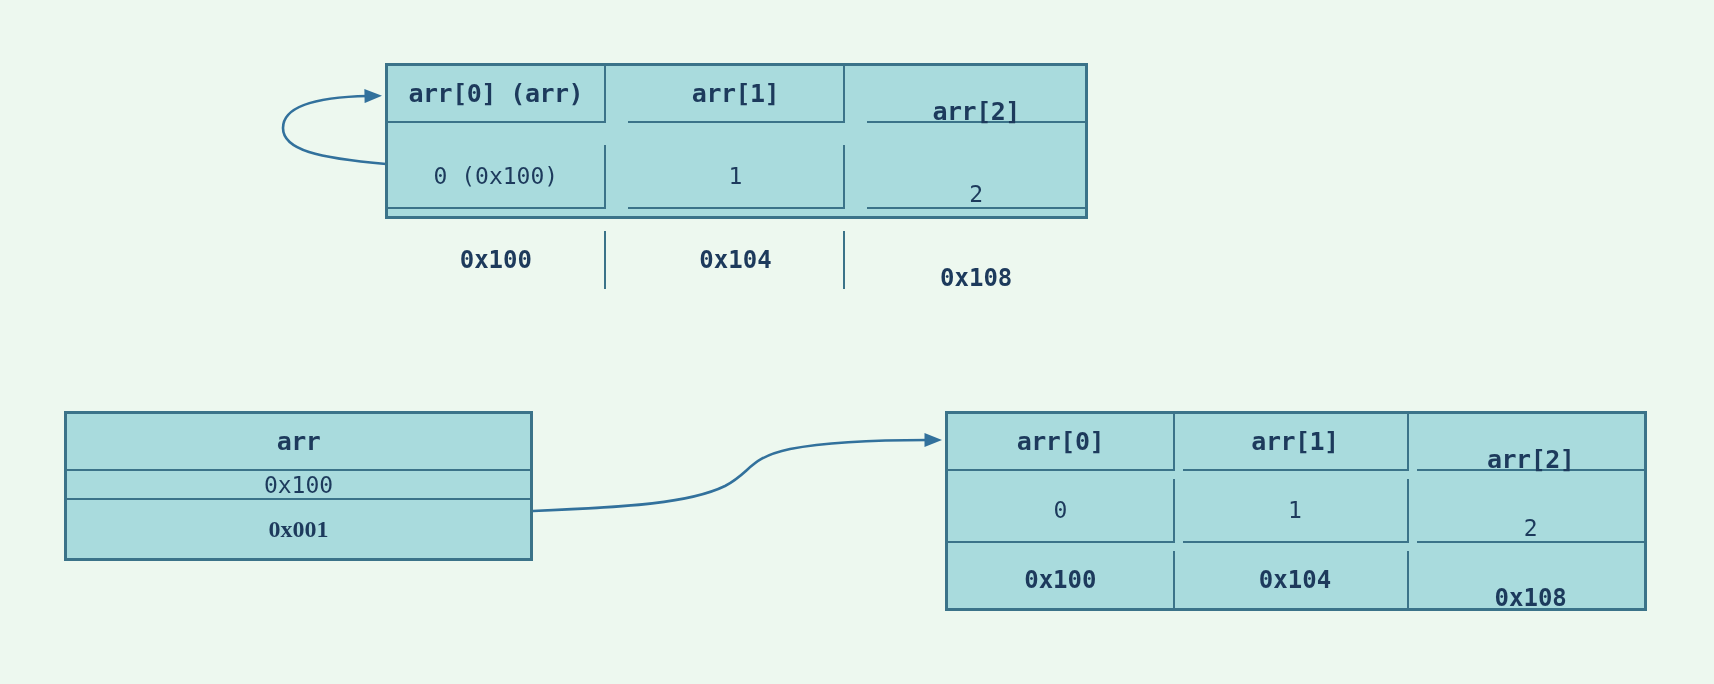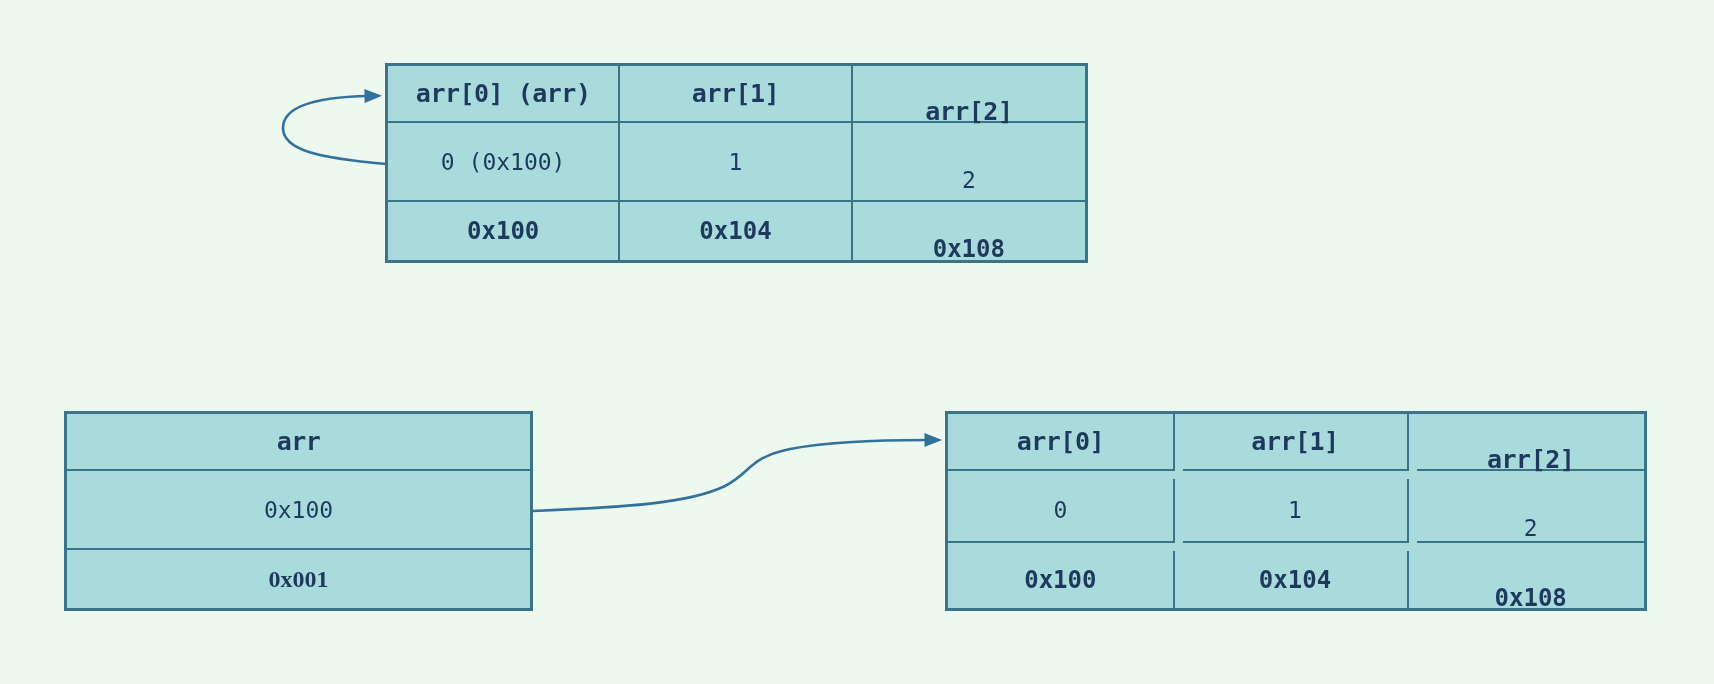--- a/index.html
+++ b/index.html
@@ -44,22 +44,22 @@
   }
   
   .cols3 { grid-template-columns: 1fr 1fr 1fr; grid-template-rows: 57px 1fr 58px; }
   .cols3 > div:nth-child(3n) { border-right: none; margin-top: 36px; }
   .cols3 > div:nth-child(n+7) { border-bottom: none; }
   
   .cols1 { grid-template-columns: 1fr; grid-template-rows: 57px 1fr 58px; }
   .cols1 > div { border-right: none; }
   .cols1 > div:last-child { border-bottom: none; font-family: Liberation Serif, serif; }
 
-  #top-table    { left: 385px; top: 63px;  width: 703px; height: 200px; }
-  #left-table   { left: 64px;  top: 411px; width: 469px; height: 200px; }
+  #top-table    { left: 385px; top: 63px;  width: 703px; height: 156px; gap: 22px; }
+  #left-table   { left: 64px;  top: 411px; width: 469px; height: 150px; }
   #right-table  { left: 945px; top: 411px; width: 702px; height: 200px; gap: 8px; }
 
   .hdr  { font-weight: bold;   font-size: 25px; letter-spacing: -0.5px; }
   .val  { font-weight: normal; font-size: 23px; }
   .addr { font-weight: bold;   font-size: 24px; }
 </style>
 </head>
 <body>
 
 <div class="canvas">

